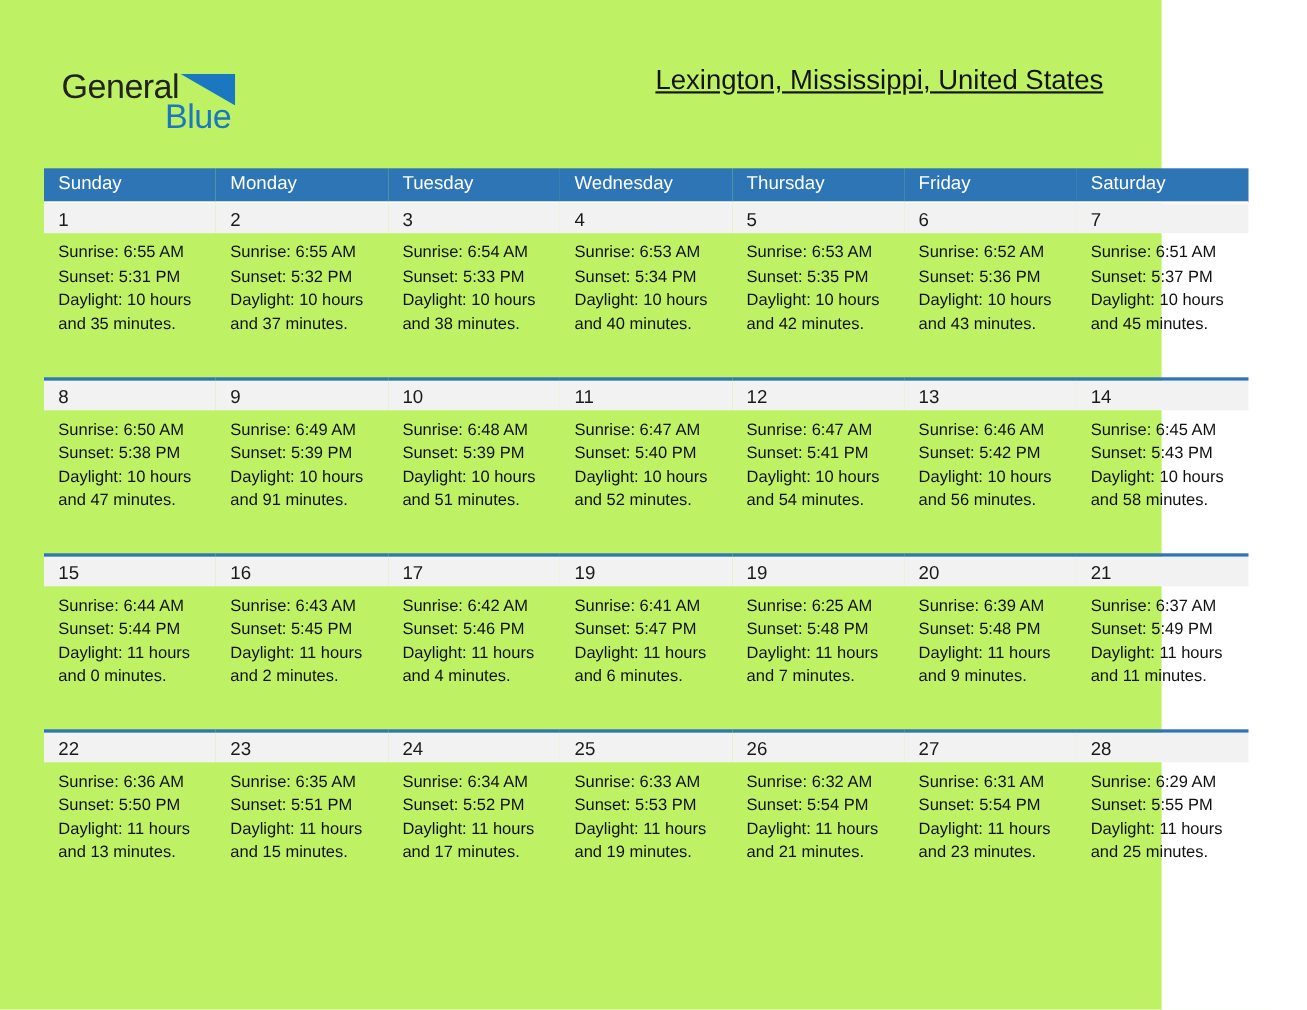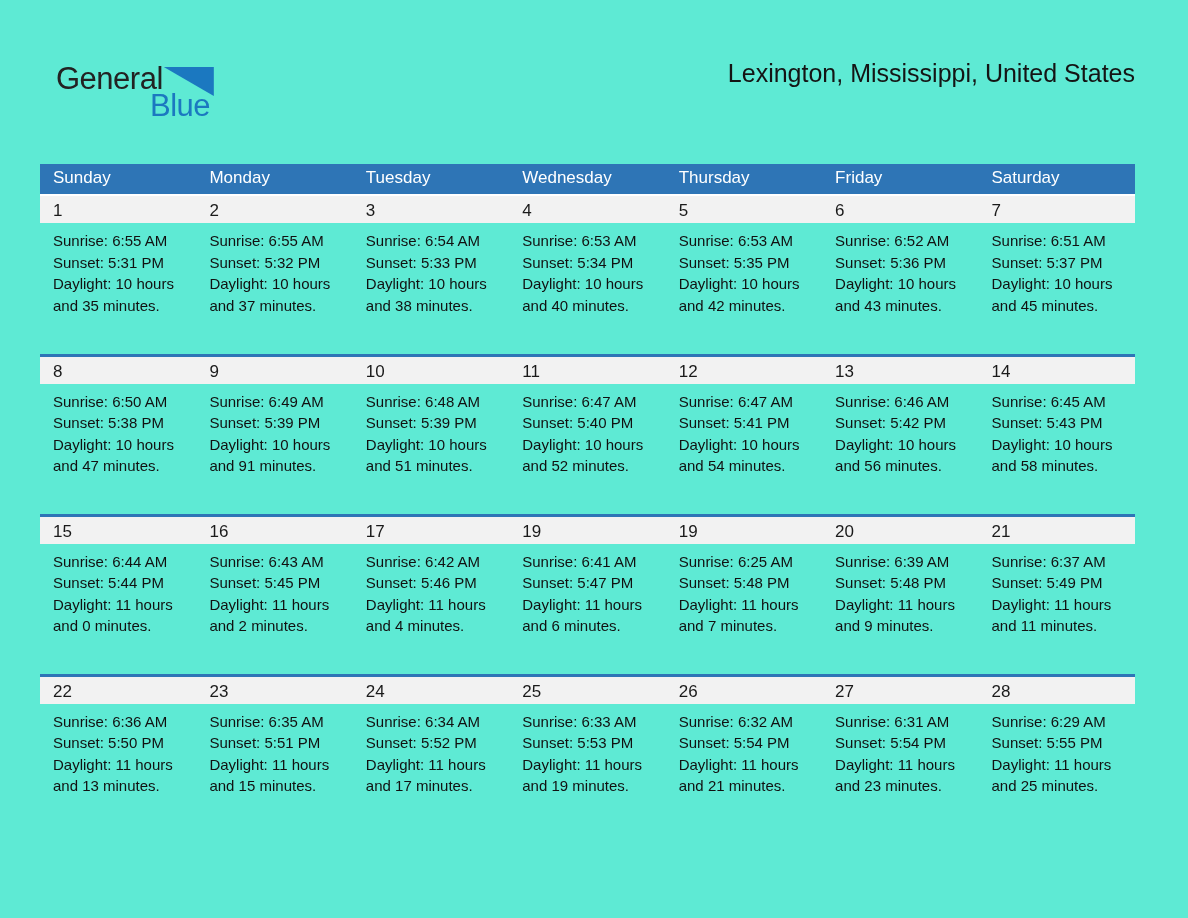--- a/index.html
+++ b/index.html
@@ -4,37 +4,37 @@
 <style>
   :root{
     --cal-blue:#2E75B6;
     --logo-blue:#1B78C0;
     --band-gray:#F2F2F2;
     --ink:#111111;
   }
   *{margin:0;padding:0;box-sizing:border-box;}
   html,body{width:1188px;height:918px;background:#ffffff;overflow:hidden;
     font-family:"Liberation Sans","DejaVu Sans",sans-serif;color:var(--ink);}
-  .page{position:relative;width:1188px;height:918px;background:#5eead4;}
+  .page{position:relative;width:1056px;height:918px;background:#bef264;}
 
   
   .logo{position:absolute;left:56px;top:62px;width:170px;}
   .logo-row{display:flex;align-items:flex-start;}
   .logo-general{font-size:31px;line-height:1.1;color:#222222;letter-spacing:-0.5px;}
   .logo-triangle{width:50px;height:29px;background:var(--logo-blue);
     clip-path:polygon(0 0,100% 0,100% 100%);margin-left:1px;margin-top:5px;flex:0 0 auto;}
   .logo-blue{font-size:31px;line-height:1;color:var(--logo-blue);margin-left:94px;margin-top:-6px;letter-spacing:-0.5px;}
 
   
   .title-block{position:absolute;top:54px;right:53px;text-align:right;}
   .month-title{font-size:41px;line-height:1.15;letter-spacing:-1px;color:#141414;}
-  .location-subtitle{font-size:25px;margin-top:5px;color:#141414;}
+  .location-subtitle{font-size:25px;margin-top:5px;color:#141414;text-decoration:underline;}
 
   
-  table.calendar{position:absolute;left:40px;top:164px;width:1095px;
+  table.calendar{position:absolute;left:40px;top:153px;width:1095px;
     border-collapse:collapse;table-layout:fixed;}
   .calendar th{background:var(--cal-blue);color:#ffffff;font-weight:400;
     font-size:17px;text-align:left;height:31px;padding:0 0 2px 13px;vertical-align:middle;}
   .calendar td{vertical-align:top;height:160px;padding:0;}
   tr.week td{border-top:3px solid var(--cal-blue);}
   tr.week.first td{border-top:2px solid #ffffff;}
   .num{height:27px;line-height:29px;background:var(--band-gray);
     padding-left:13px;font-size:17px;color:#1a1a1a;}
   .info{padding:7px 9px 0 13px;font-size:15px;line-height:21.5px;color:var(--ink);}
 </style>

